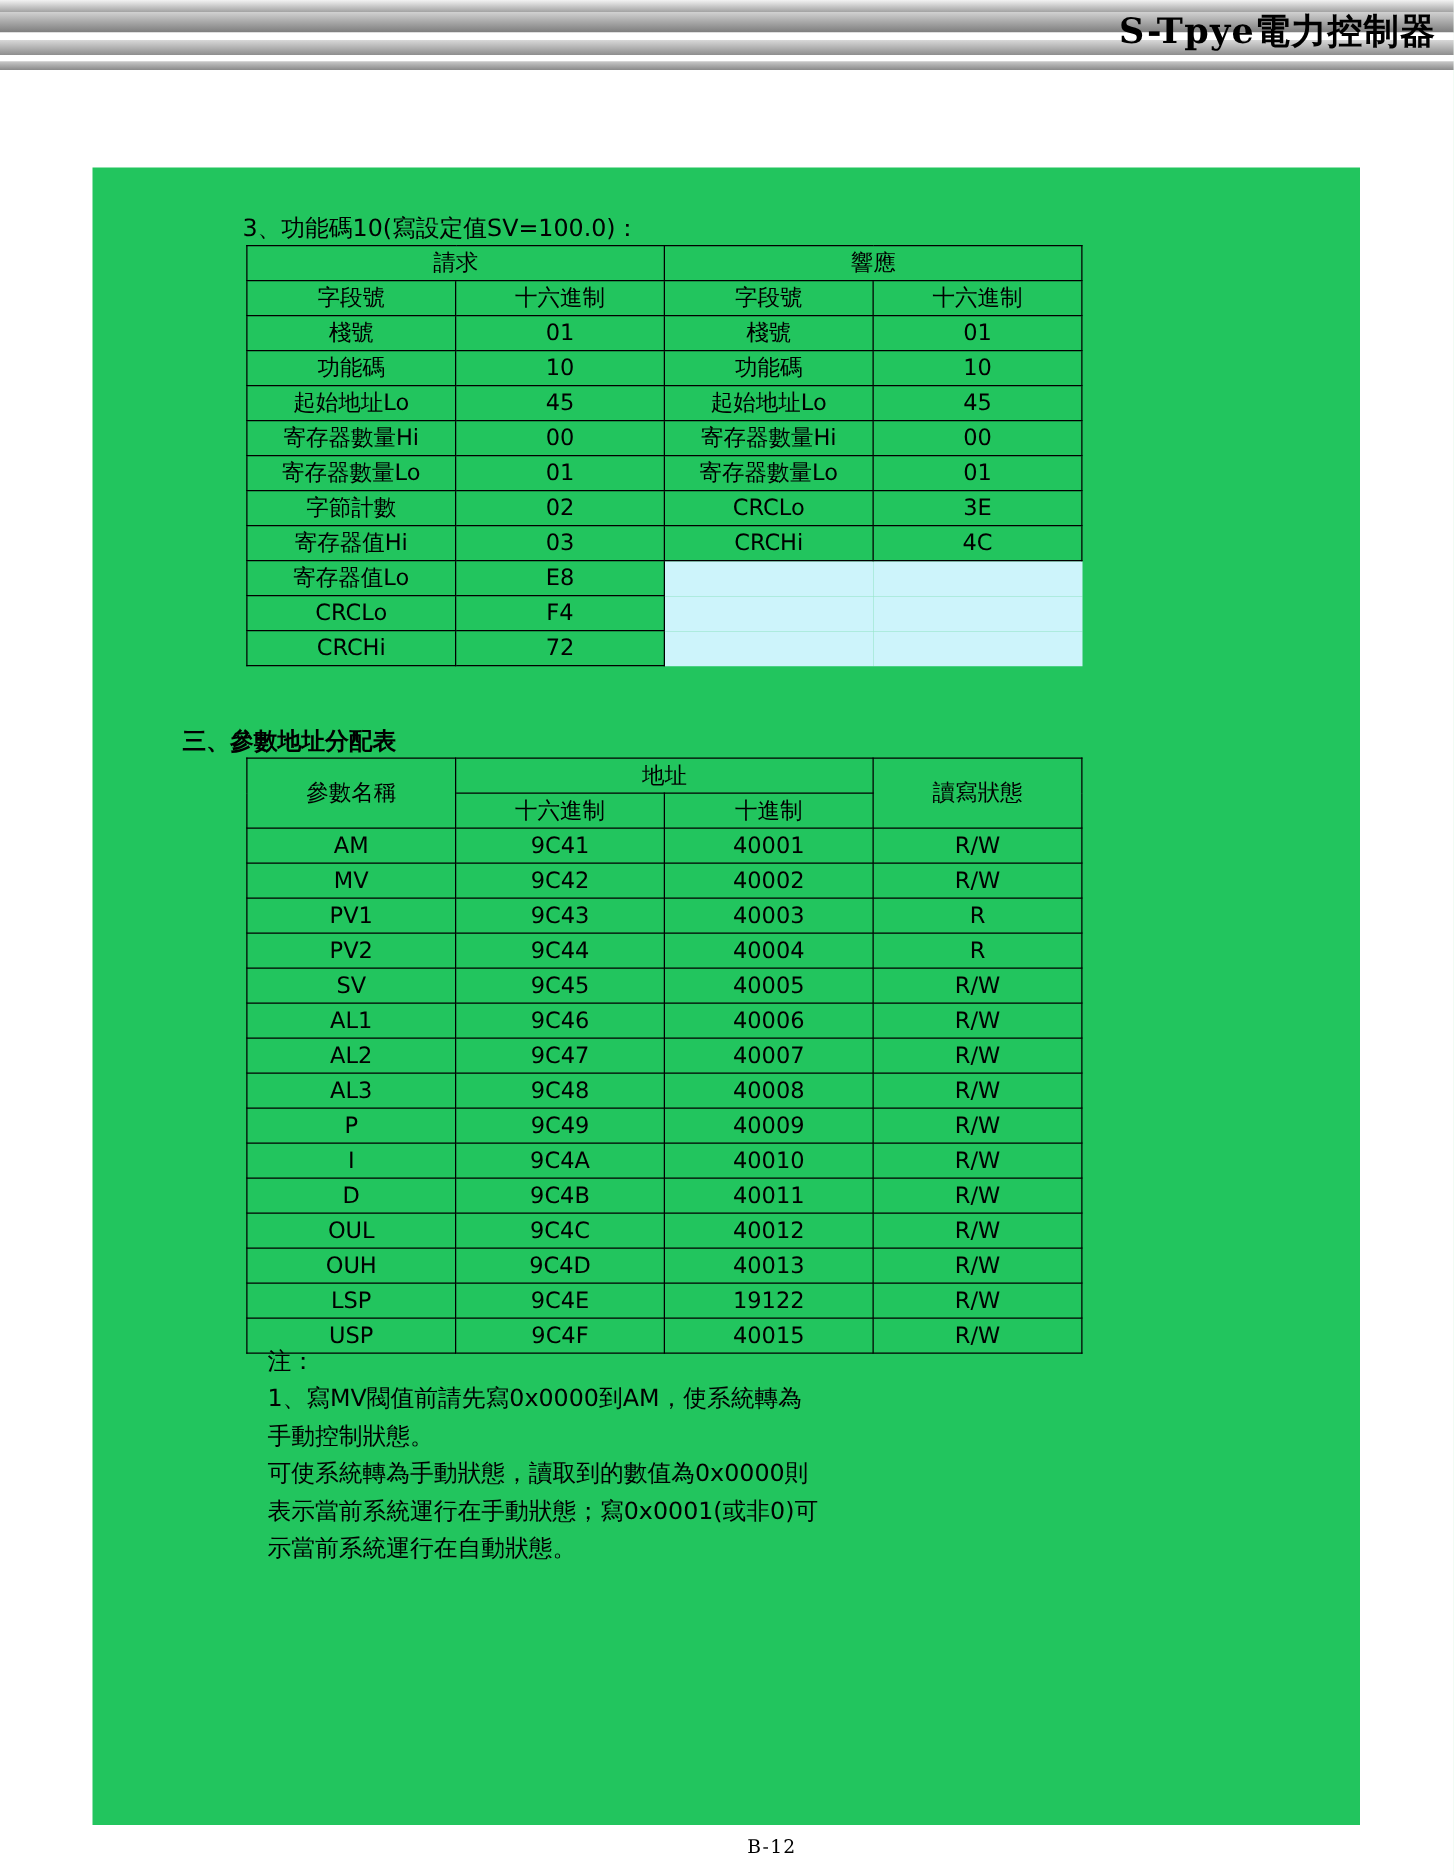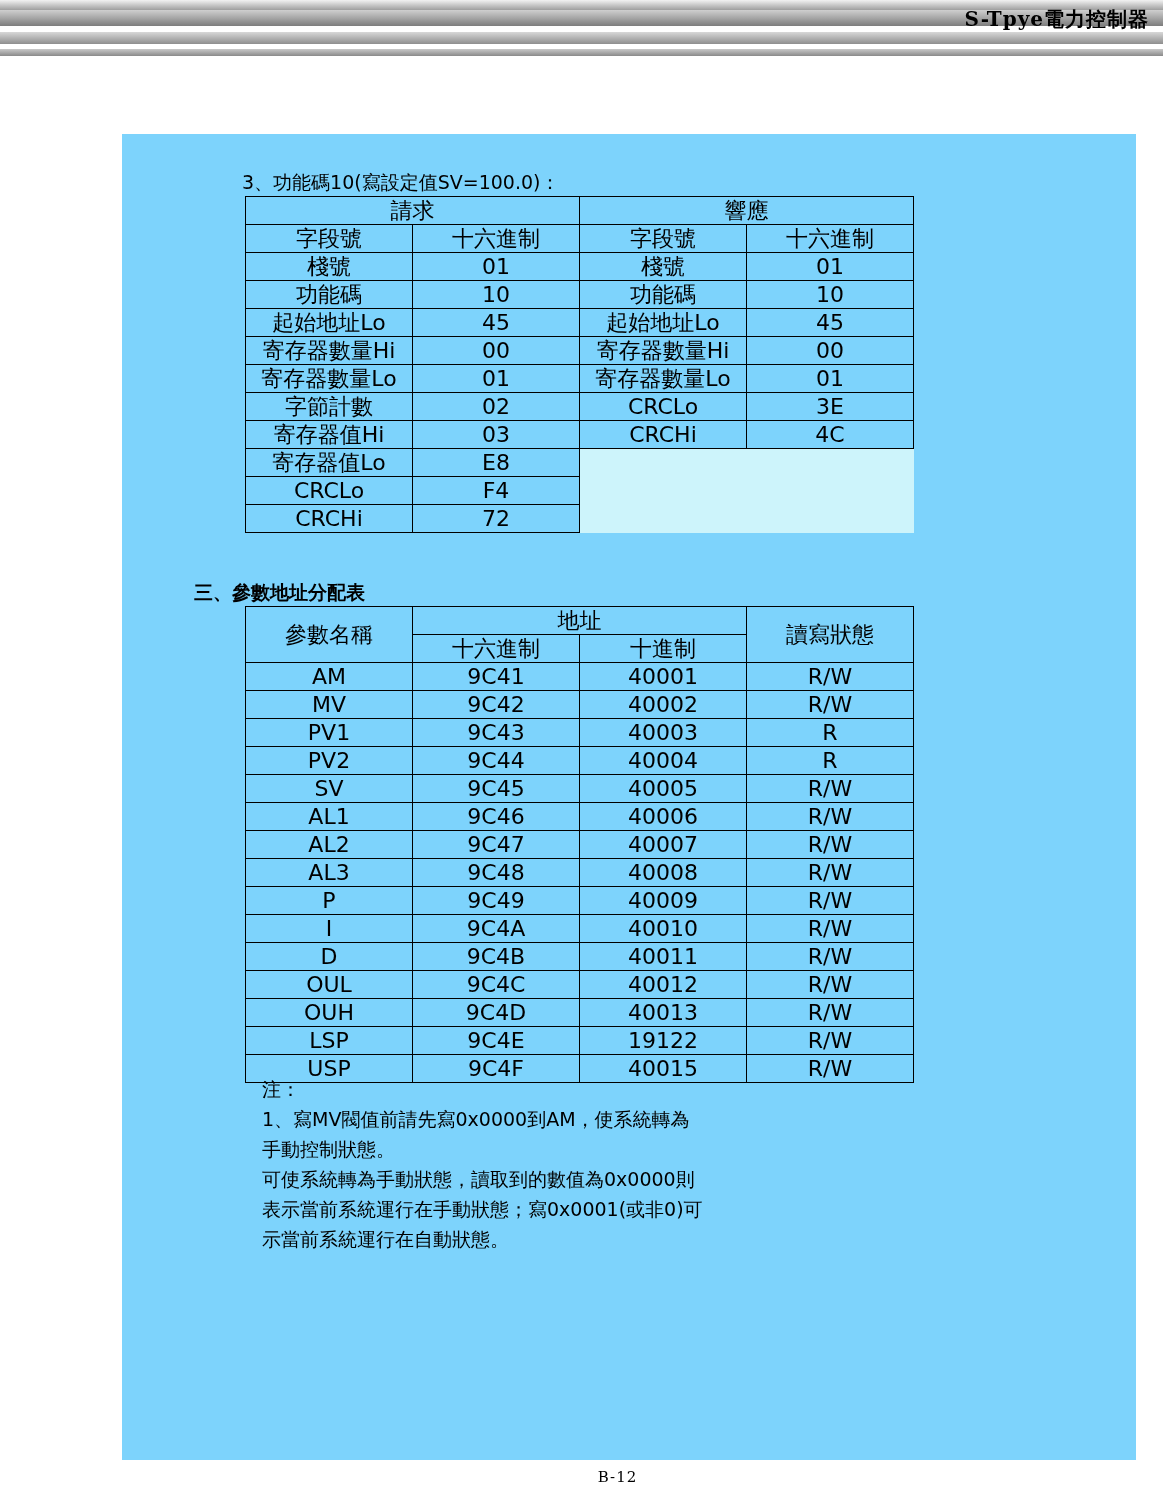--- a/index.html
+++ b/index.html
@@ -33,37 +33,36 @@
   .hdr-s2 { top: 10px; height: 16px; background: linear-gradient(to bottom, #cfcfcf, #7d7d7d); }
   .hdr-s3 { top: 26px; height: 6px;  background: #ffffff; }
   .hdr-s4 { top: 32px; height: 12px; background: linear-gradient(to bottom, #d8d8d8, #8e8e8e); }
   .hdr-s5 { top: 44px; height: 5px;  background: #ffffff; }
   .hdr-s6 { top: 49px; height: 7px;  background: linear-gradient(to bottom, #c9c9c9, #8a8a8a); }
   .hdr-title {
     position: absolute;
     right: 14px;
     top: 6px;
     font-family: "DejaVu Serif", "Liberation Serif", serif;
-    font-size: 20px;
+    font-size: 28px;
     font-weight: bold;
     letter-spacing: 1px;
     color: #000000;
     white-space: nowrap;
     z-index: 5;
   }
 
   
   .sheet {
     position: absolute;
     left: 74px;
     top: 134px;
     width: 1014px;
     height: 1326px;
-    background: #7dd3fc;
-    margin-left: 48px;
+    background: #22c55e;
   }
 
   .content {
     position: absolute;
     left: 0;
     top: 0;
     width: 100%;
     height: 100%;
   }
 
@@ -72,21 +71,21 @@
     position: absolute;
     font-size: 19px;
     white-space: nowrap;
   }
   #sec3-head { left: 120px; top: 36px; }
   #sec-addr-head { left: 72px; top: 446px; font-weight: bold; }
 
   
   table {
     border-collapse: collapse;
-    font-size: 22px;
+    font-size: 18px;
     position: absolute;
   }
   table td, table th {
     border: 1px solid #000000;
     text-align: center;
     font-weight: normal;
     padding: 0;
     height: 27px;
     line-height: 27px;
   }

